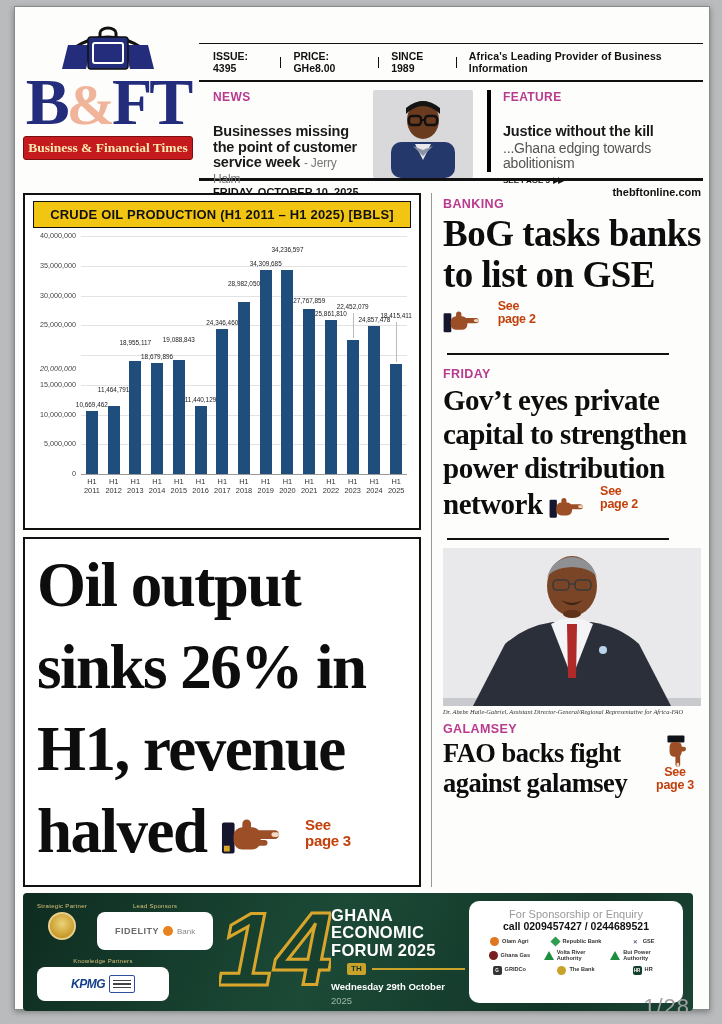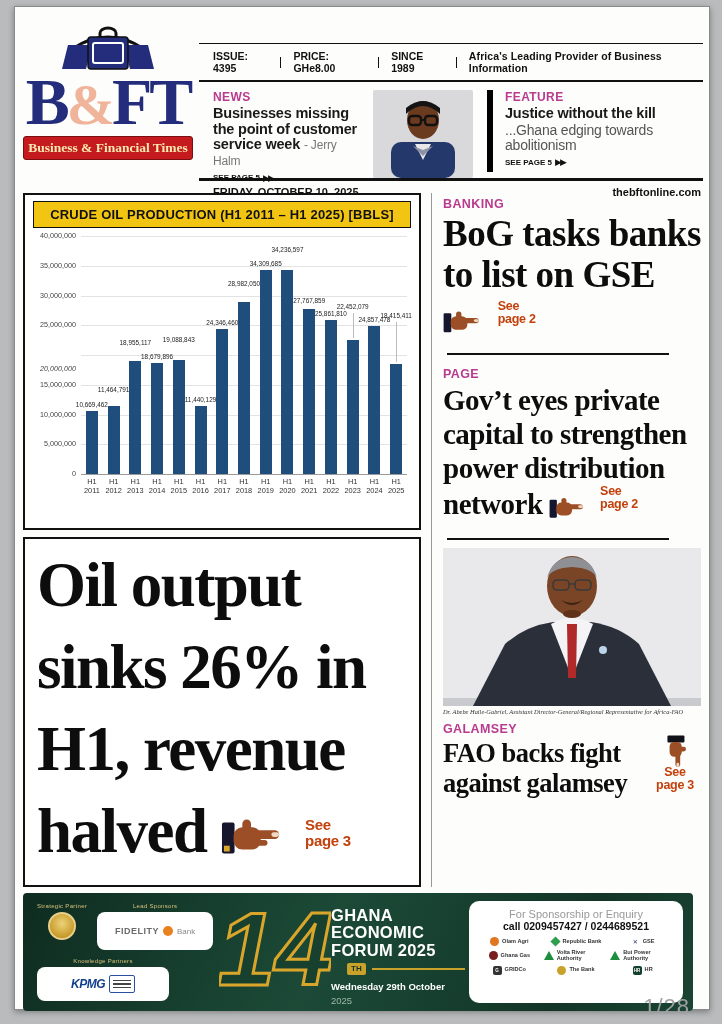--- a/index.html
+++ b/index.html
@@ -14,26 +14,26 @@
   .logo-letters { font-family:"Liberation Serif","DejaVu Serif",serif; font-weight:bold; color:#232d7c; font-size:66px; line-height:.95; letter-spacing:-3px; }
   .logo-letters .amp { color:#f0b49a; font-size:58px; }
   .logo-banner { margin-top:2px; background:#c61b1e; border:1px solid #7a0f12; border-radius:3px; color:#f7e9b0; font-family:"Liberation Serif","DejaVu Serif",serif; font-weight:bold; font-size:13.5px; padding:3px 0; }
   .mast-right { position:absolute; left:184px; top:36px; right:6px; }
   .info-bar { border-top:1.5px solid #111; border-bottom:2.5px solid #111; display:flex; align-items:center; gap:12px; padding:6px 4px 6px 14px; font-size:10.5px; font-weight:bold; color:#111; }
   .info-bar .sep { width:0; height:11px; border-left:1.5px solid #111; }
   .info-bar .slogan { letter-spacing:.1px; }
   .teasers { display:flex; padding:8px 0 6px 14px; height:96px; }
   .kicker { color:#b93a8e; font-weight:bold; font-size:12px; letter-spacing:.4px; }
   .teaser-news { width:152px; }
-  .teaser-title { font-size:14.5px; font-weight:bold; color:#1a1a1a; line-height:1.08; margin-top:2px; letter-spacing:-.2px; }
+  .teaser-title { font-size:14.5px; font-weight:bold; color:#1a1a1a; line-height:1.08; margin-top:20px; letter-spacing:-.2px; }
   .byline { color:#777; font-weight:normal; font-size:12px; }
   .seepage { margin-top:4px; font-size:8px; font-weight:bold; color:#111; display:flex; align-items:center; gap:3px; }
   .seepage .arrows { font-size:9px; letter-spacing:-2px; }
   .news-photo { width:100px; height:88px; margin-left:8px; border-radius:2px; overflow:hidden; flex:none; }
-  .teaser-feature { margin-left:14px; padding-left:12px; border-left:6px solid #000000; flex:1; }
+  .teaser-feature { margin-left:14px; padding-left:12px; border-left:4px solid #000000; flex:1; }
   .feature-sub { color:#555; font-size:14px; line-height:1.1; margin-top:1px; letter-spacing:-.2px; }
   .date-bar { border-top:3px solid #111; display:flex; justify-content:space-between; padding:5px 2px 4px 14px; font-size:11px; font-weight:bold; color:#111; }
 
   
   .columns { position:absolute; left:8px; right:8px; top:186px; height:694px; display:flex; }
   .left-col { width:412px; display:flex; flex-direction:column; }
   .right-col { flex:1; margin-left:10px; border-left:1px solid #999; padding-left:11px; }
 
   .chart-box { border:2px solid #111; padding:5px 6px 2px; height:340px; background:#fff; }
   .chart-title { background:#f2c513; border:1.5px solid #111; text-align:center; font-weight:800; font-size:13px; letter-spacing:.2px; padding:5px 2px; margin:1px 2px 8px; color:#111; }
@@ -361,21 +361,21 @@
                   </g>
                   <rect x="52" y="18" width="8" height="5" rx="2.5" fill="#f0d9c0"></rect>
                 </svg>
             </span>
             <span class="see-stack see-sm"><span>See</span><br><span>page 2</span></span>
           </div>
         </div>
         <div class="divider"></div>
 
         <div class="sec">
-          <div class="kicker">PAGE</div>
+          <div class="kicker">FRIDAY</div>
           <div class="head-xl power-head"><span>Gov’t eyes private capital to strengthen power distribution network</span>
             <span class="hand">
               <svg width="36" height="25" viewBox="0 0 64 44">
                   <rect x="1" y="8" width="13" height="32" rx="2" fill="#16162e"></rect>
                   <g fill="#9c4f26">
                     <rect x="13" y="13" width="28" height="23" rx="9"></rect>
                     <rect x="30" y="16" width="30" height="9" rx="4.5"></rect>
                     <rect x="22" y="5" width="9" height="16" rx="4.5"></rect>
                   </g>
                   <rect x="52" y="18" width="8" height="5" rx="2.5" fill="#f0d9c0"></rect>

